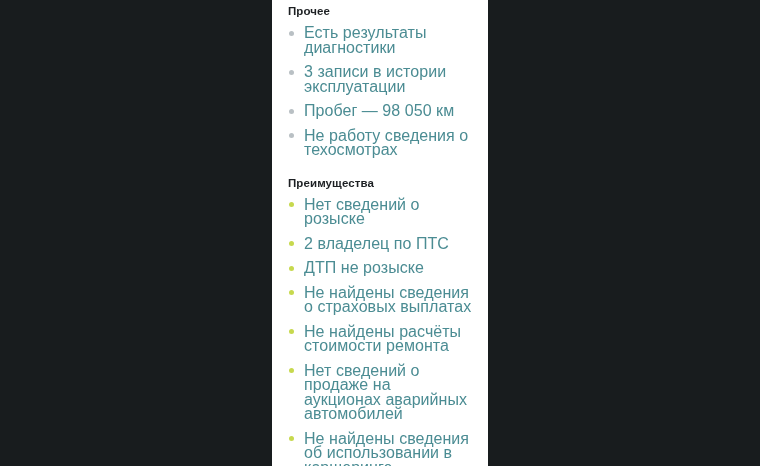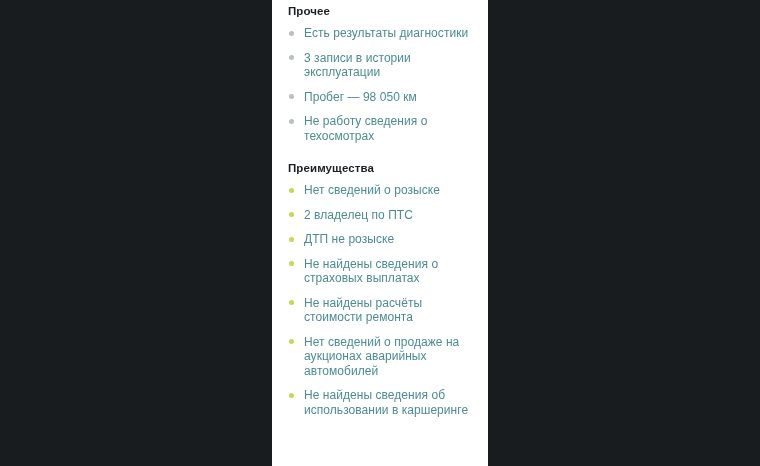--- a/index.html
+++ b/index.html
@@ -33,21 +33,21 @@
   }
   .sec-prochee .section-title { padding-top:4px; }
   .sec-preim  .section-title { padding-top:0px; }
   .sec-preim  { margin-top:18px; }
 
   ul.bullets { list-style:none; margin-top:8px; }
   ul.bullets li {
     position:relative;
     padding-left:16px;
     margin-bottom:10px;
-    font-size:12px;
+    font-size:16px;
     line-height:14.5px;
     color:#4b8c93;
     letter-spacing:0.05px;
   }
   ul.bullets li:last-child { margin-bottom:0; }
   .dot {
     position:absolute;
     left:1px; top:4.5px;
     width:5px; height:5px;
     border-radius:50%;

